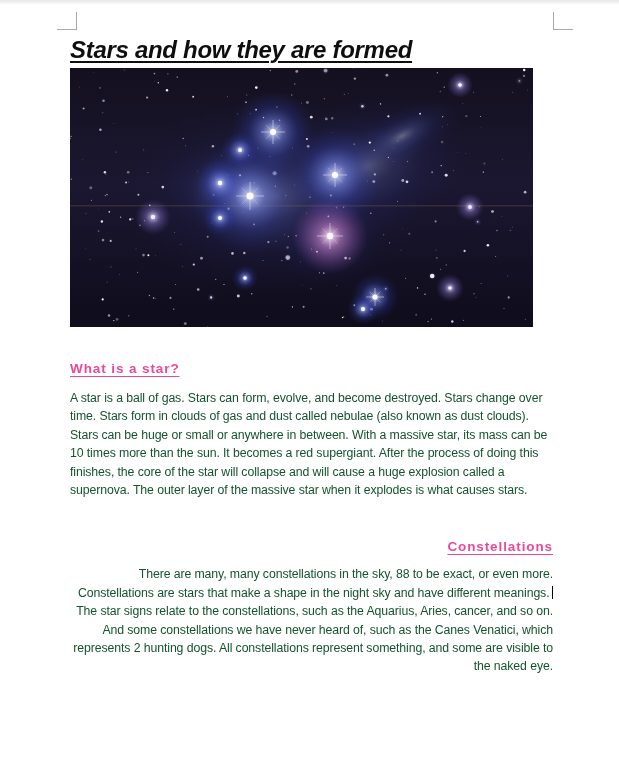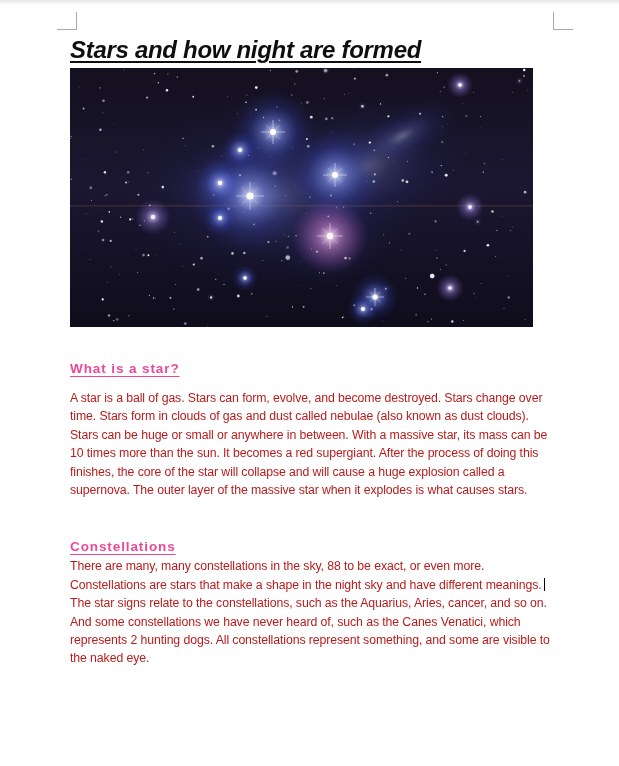--- a/index.html
+++ b/index.html
@@ -22,41 +22,41 @@
     text-decoration:underline;text-decoration-thickness:2px;text-underline-offset:3px;
   }
   .figure{margin-top:4px;width:463px;height:259px;line-height:0;}
   .figure svg{display:block;width:463px;height:259px;}
   h2.sec{
     font-size:13.5px;line-height:16px;font-weight:bold;color:#ec4899;
     letter-spacing:0.9px;margin:0;
     text-decoration:underline;text-underline-offset:3px;
   }
   h2.first{margin-top:34px;}
-  h2.right{margin-top:40px;text-align:left;}
+  h2.right{margin-top:40px;text-align:right;}
   p.body{
-    font-size:12.3px;line-height:18.4px;color:#b91c1c;
+    font-size:12.3px;line-height:18.4px;color:#14532d;
     letter-spacing:-0.1px;margin:12px 0 0 0;
   }
-  p.right{text-align:left;margin-top:2px;}
+  p.right{text-align:right;margin-top:10px;}
   .caret{
     display:inline-block;width:1.5px;height:13px;background:#000;
     vertical-align:-2px;margin-left:2px;
   }
 </style>
 </head>
 <body>
 
 <div class="page">
   <div class="top-fade"></div>
   <div class="corner tl"></div>
   <div class="corner tr"></div>
 
   <div class="content">
-    <h1 class="doc-title">Stars and how night are formed</h1>
+    <h1 class="doc-title">Stars and how they are formed</h1>
 
     <div class="figure">
       <svg id="starfield" xmlns="http://www.w3.org/2000/svg" viewBox="0 0 463 259" preserveAspectRatio="none">
           <defs>
             <linearGradient id="gBg" x1="0" y1="0" x2="0" y2="1">
               <stop offset="0" stop-color="#14101f"></stop>
               <stop offset="0.45" stop-color="#1b1731"></stop>
               <stop offset="1" stop-color="#0f0c1b"></stop>
             </linearGradient>
             <radialGradient id="gBlue">

